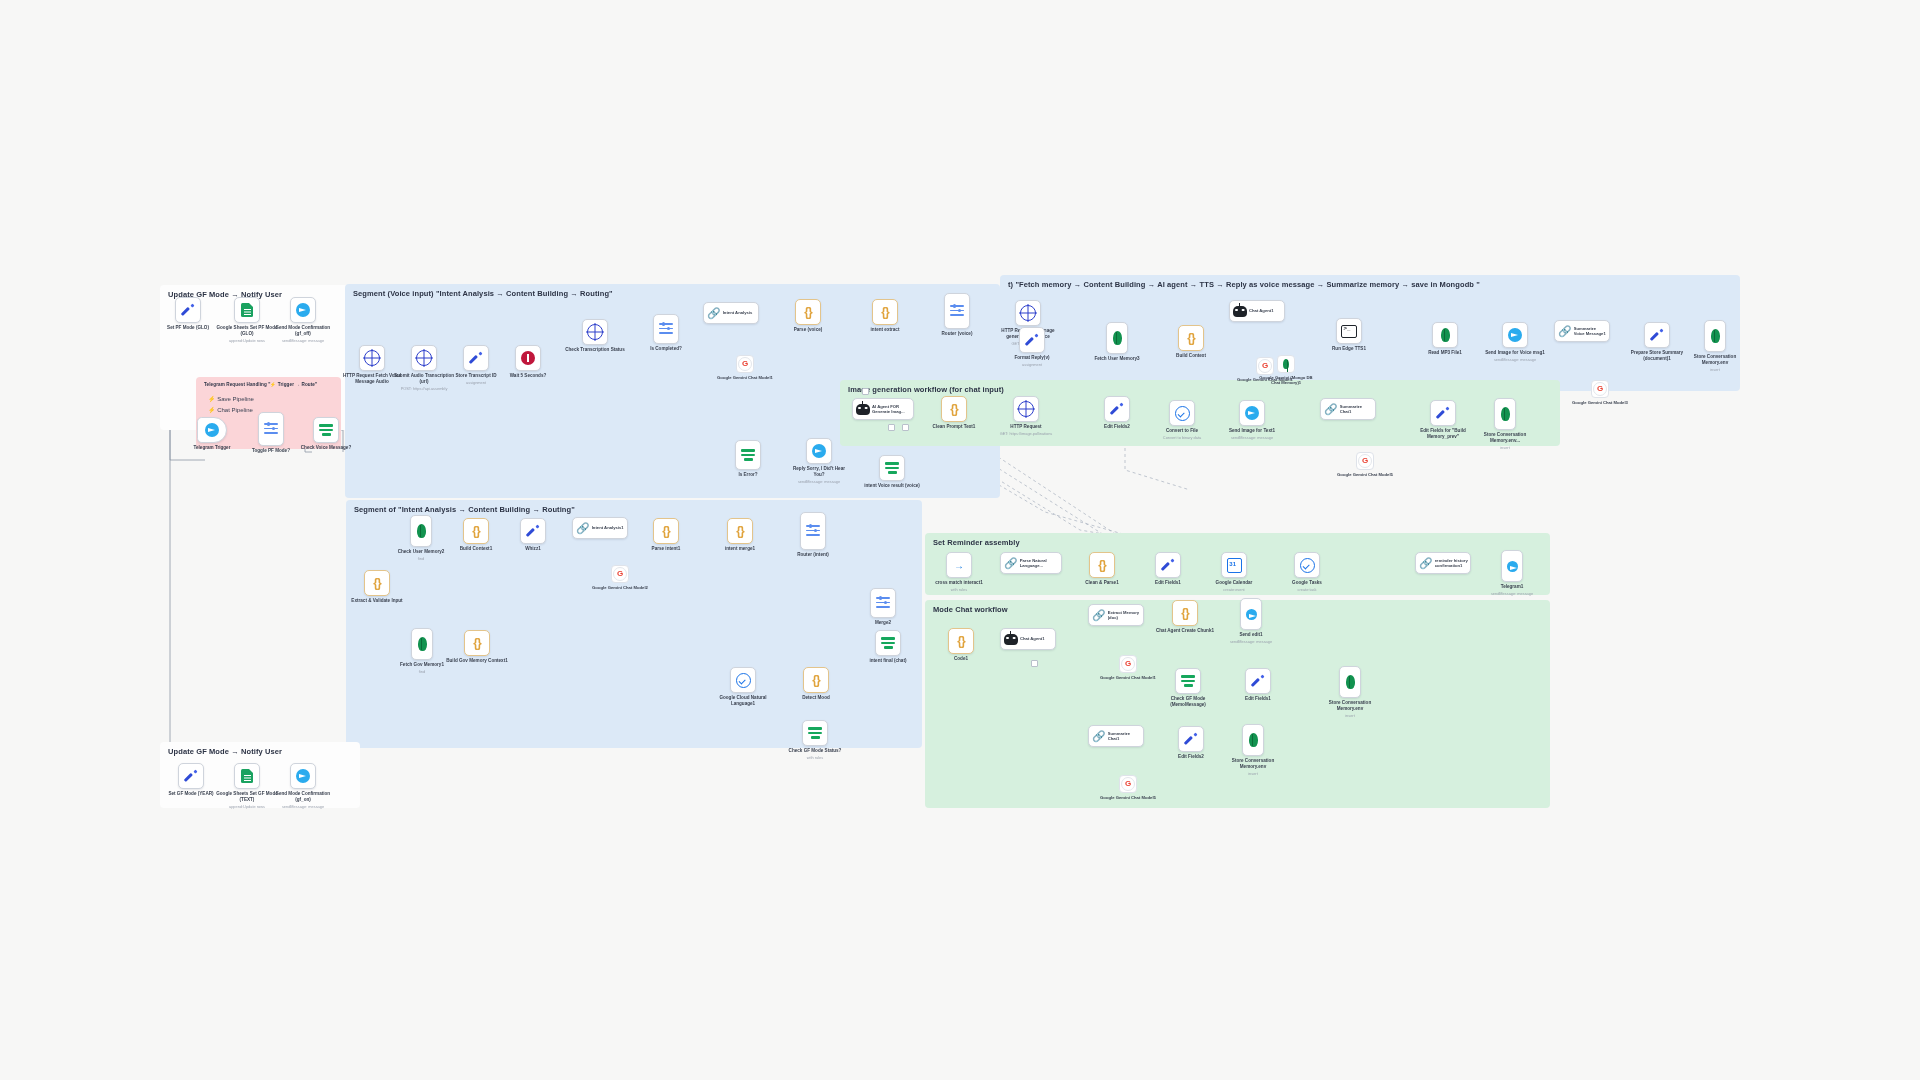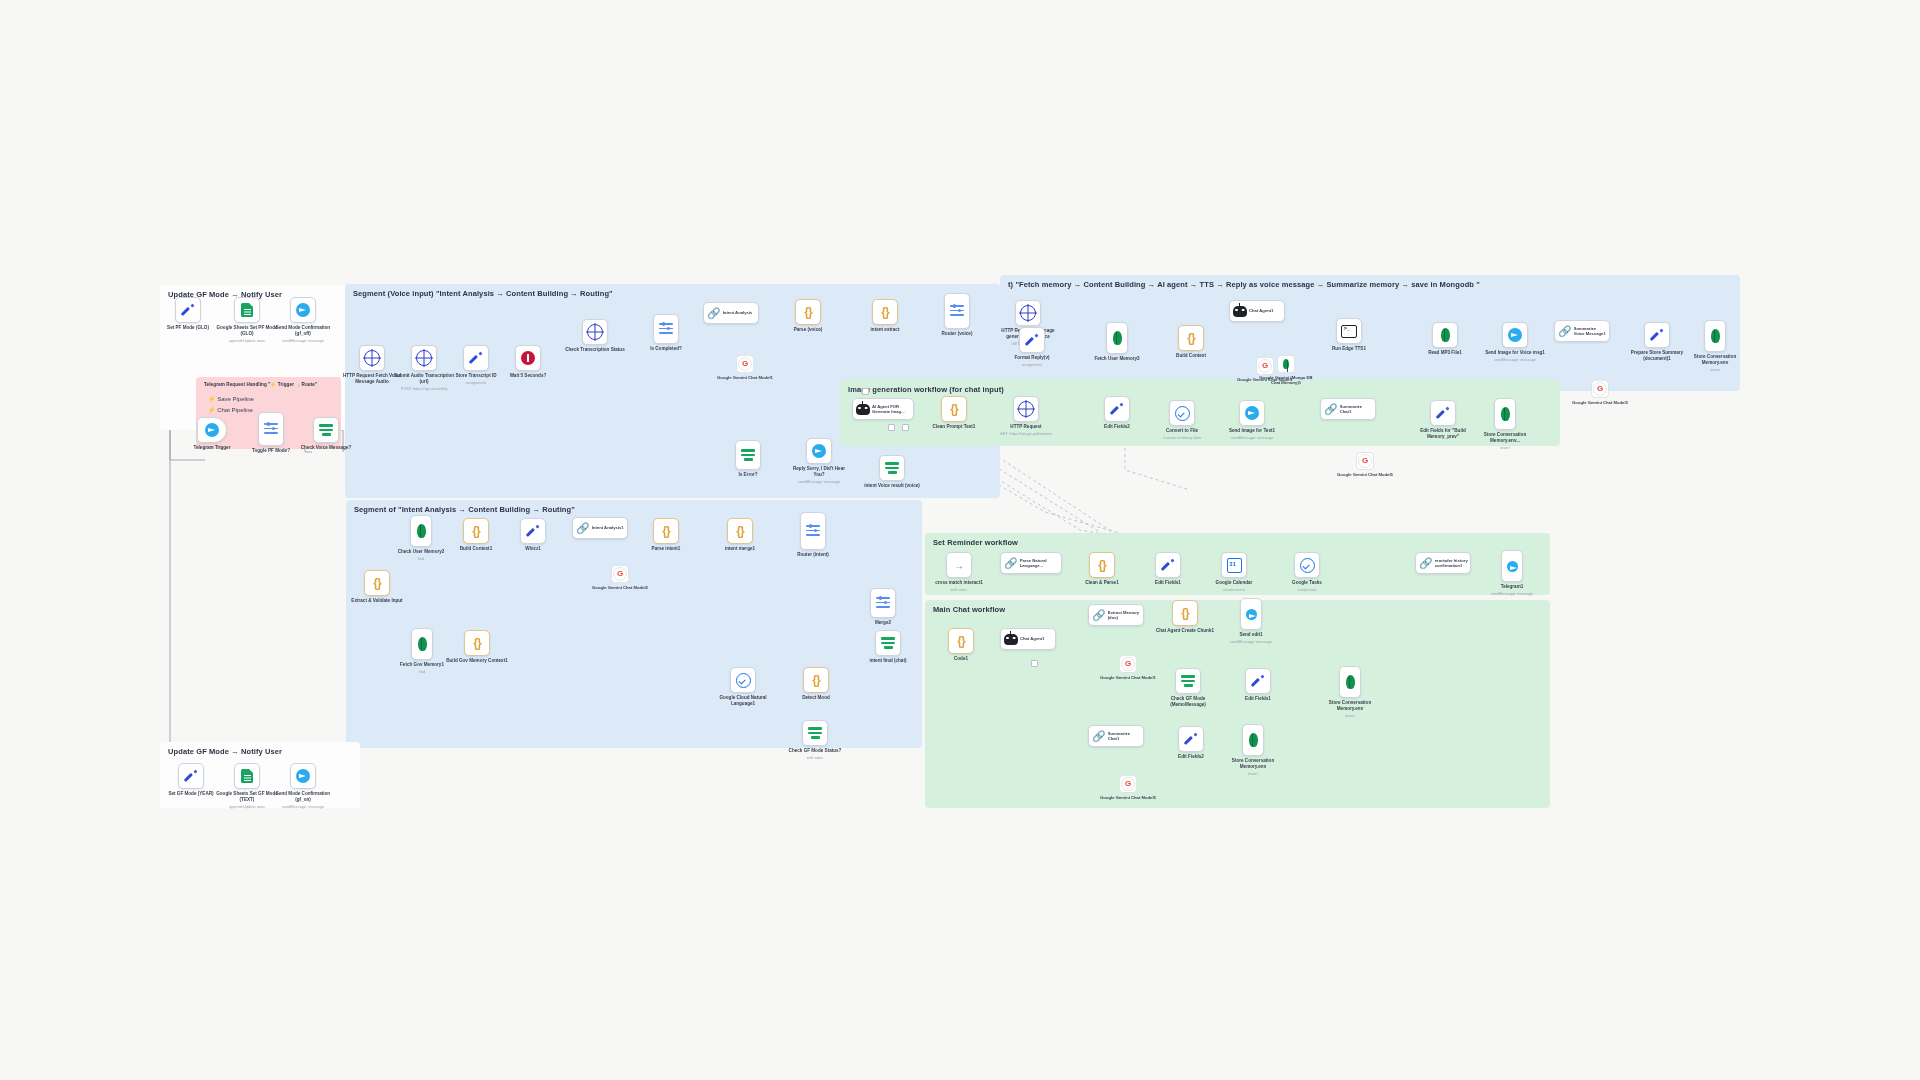--- a/index.html
+++ b/index.html
@@ -270,25 +270,25 @@
 
   <div class="region green" style="left:840px;top:380px;width:720px;height:66px;">
     <div class="rtitle">Image generation workflow (for chat input)</div>
   </div>
 
   <div class="region blue" style="left:346px;top:500px;width:576px;height:248px;">
     <div class="rtitle">Segment of "Intent Analysis → Content Building → Routing"</div>
   </div>
 
   <div class="region green" style="left:925px;top:533px;width:625px;height:62px;">
-    <div class="rtitle">Set Reminder workflow</div>
+    <div class="rtitle">Set Reminder assembly</div>
   </div>
 
   <div class="region green" style="left:925px;top:600px;width:625px;height:208px;">
-    <div class="rtitle">Main Chat workflow</div>
+    <div class="rtitle">Mode Chat workflow</div>
   </div>
 
   <div class="region white" style="left:160px;top:742px;width:200px;height:66px;">
     <div class="rtitle">Update GF Mode → Notify User</div>
   </div>
 
   <div class="node" style="left:175px;top:297px;">
     <div class="nbox sq">
         <span class="ico ico-pen"></span>
       </div>

